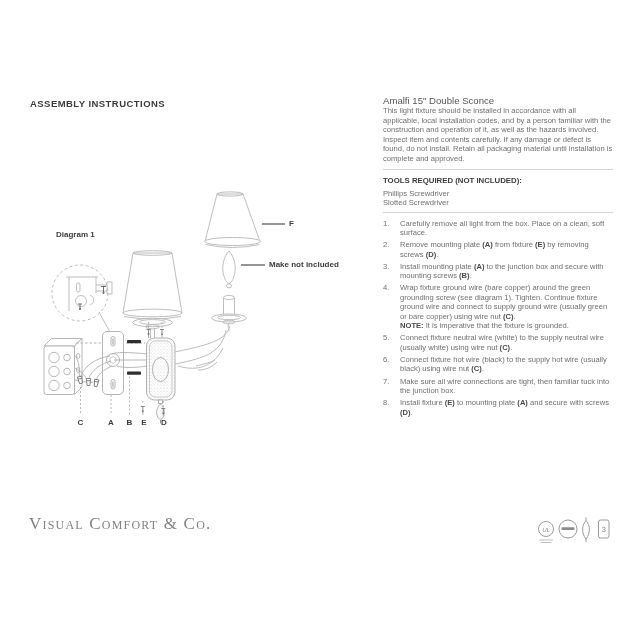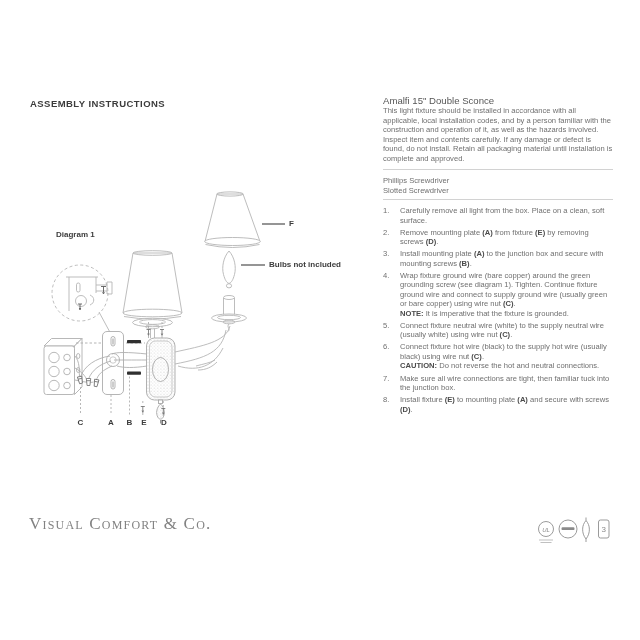--- a/index.html
+++ b/index.html
@@ -39,20 +39,21 @@
 
   <div class="main-heading">ASSEMBLY INSTRUCTIONS</div>
 
   <div class="right-col">
     <div class="product-name">Amalfi 15" Double Sconce</div>
 
     <div class="notice-text">This light fixture should be installed in accordance with all applicable, local installation codes, and by a person familiar with the construction and operation of it, as well as the hazards involved. Inspect item and contents carefully. If any damage or defect is found, do not install. Retain all packaging material until installation is complete and approved.</div>
 
     <hr class="divider">
 
+    <div class="sec-label">TOOLS REQUIRED (NOT INCLUDED):</div>
     <div class="tools-row">
       <span class="tool-item">Phillips Screwdriver</span>
       <span class="tool-item">Slotted Screwdriver</span>
     </div>
 
     <hr class="divider">
 
     <ol class="steps">
         <li class="step-item">
           <span class="step-num">1.</span>
@@ -69,21 +70,21 @@
         <li class="step-item">
           <span class="step-num">4.</span>
           <span class="step-text">Wrap fixture ground wire (bare copper) around the green grounding screw (see diagram 1). Tighten. Continue fixture ground wire and connect to supply ground wire (usually green or bare copper) using wire nut <b>(C)</b>.<span class="note-line"><b>NOTE:</b> It is imperative that the fixture is grounded.</span></span>
         </li>
         <li class="step-item">
           <span class="step-num">5.</span>
           <span class="step-text">Connect fixture neutral wire (white) to the supply neutral wire (usually white) using wire nut <b>(C)</b>.</span>
         </li>
         <li class="step-item">
           <span class="step-num">6.</span>
-          <span class="step-text">Connect fixture hot wire (black) to the supply hot wire (usually black) using wire nut <b>(C)</b>.<span class="note-line"><b>CAUTION:</b> Do not reverse the hot and neutral connections.</span></span>
+          <span class="step-text">Connect fixture hot wire (black) to the supply hot wire (usually black) using wire nut <b>(C)</b>.</span>
         </li>
         <li class="step-item">
           <span class="step-num">7.</span>
           <span class="step-text">Make sure all wire connections are tight, then familiar tuck into the junction box.</span>
         </li>
         <li class="step-item">
           <span class="step-num">8.</span>
           <span class="step-text">Install fixture <b>(E)</b> to mounting plate <b>(A)</b> and secure with screws <b>(D)</b>.</span>
         </li>
       </ol>
@@ -236,21 +237,21 @@
       <path d="M80.5,387 V415"></path>
       <path d="M111,395 V415"></path>
       <path d="M129.5,376.5 V415"></path>
       <path d="M142.8,401 V405 M142.8,413 V415"></path>
       <path d="M163.3,401 V407 M163.3,415 V416"></path>
     </g>
   </svg>
 
   <span class="dg-label" style="left:56px;top:230px;">Diagram 1</span>
   <span class="dg-label" style="left:289px;top:219px;">F</span>
-  <span class="dg-label" style="left:269px;top:260px;">Bulbs not included</span>
+  <span class="dg-label" style="left:269px;top:260px;">Make not included</span>
   <span class="dg-label dg-center" style="left:80.5px;top:418px;">C</span>
   <span class="dg-label dg-center" style="left:111px;top:418px;">A</span>
   <span class="dg-label dg-center" style="left:129.5px;top:418px;">B</span>
   <span class="dg-label dg-center" style="left:144px;top:418px;">E</span>
   <span class="dg-label dg-center" style="left:164px;top:418px;">D</span>
 
   <div class="brand-logo">Visual Comfort &amp; Co.</div>
 
   <svg class="badges-svg" width="640" height="640" viewBox="0 0 640 640">
     <g stroke="#909090" stroke-width="0.9" fill="none">

